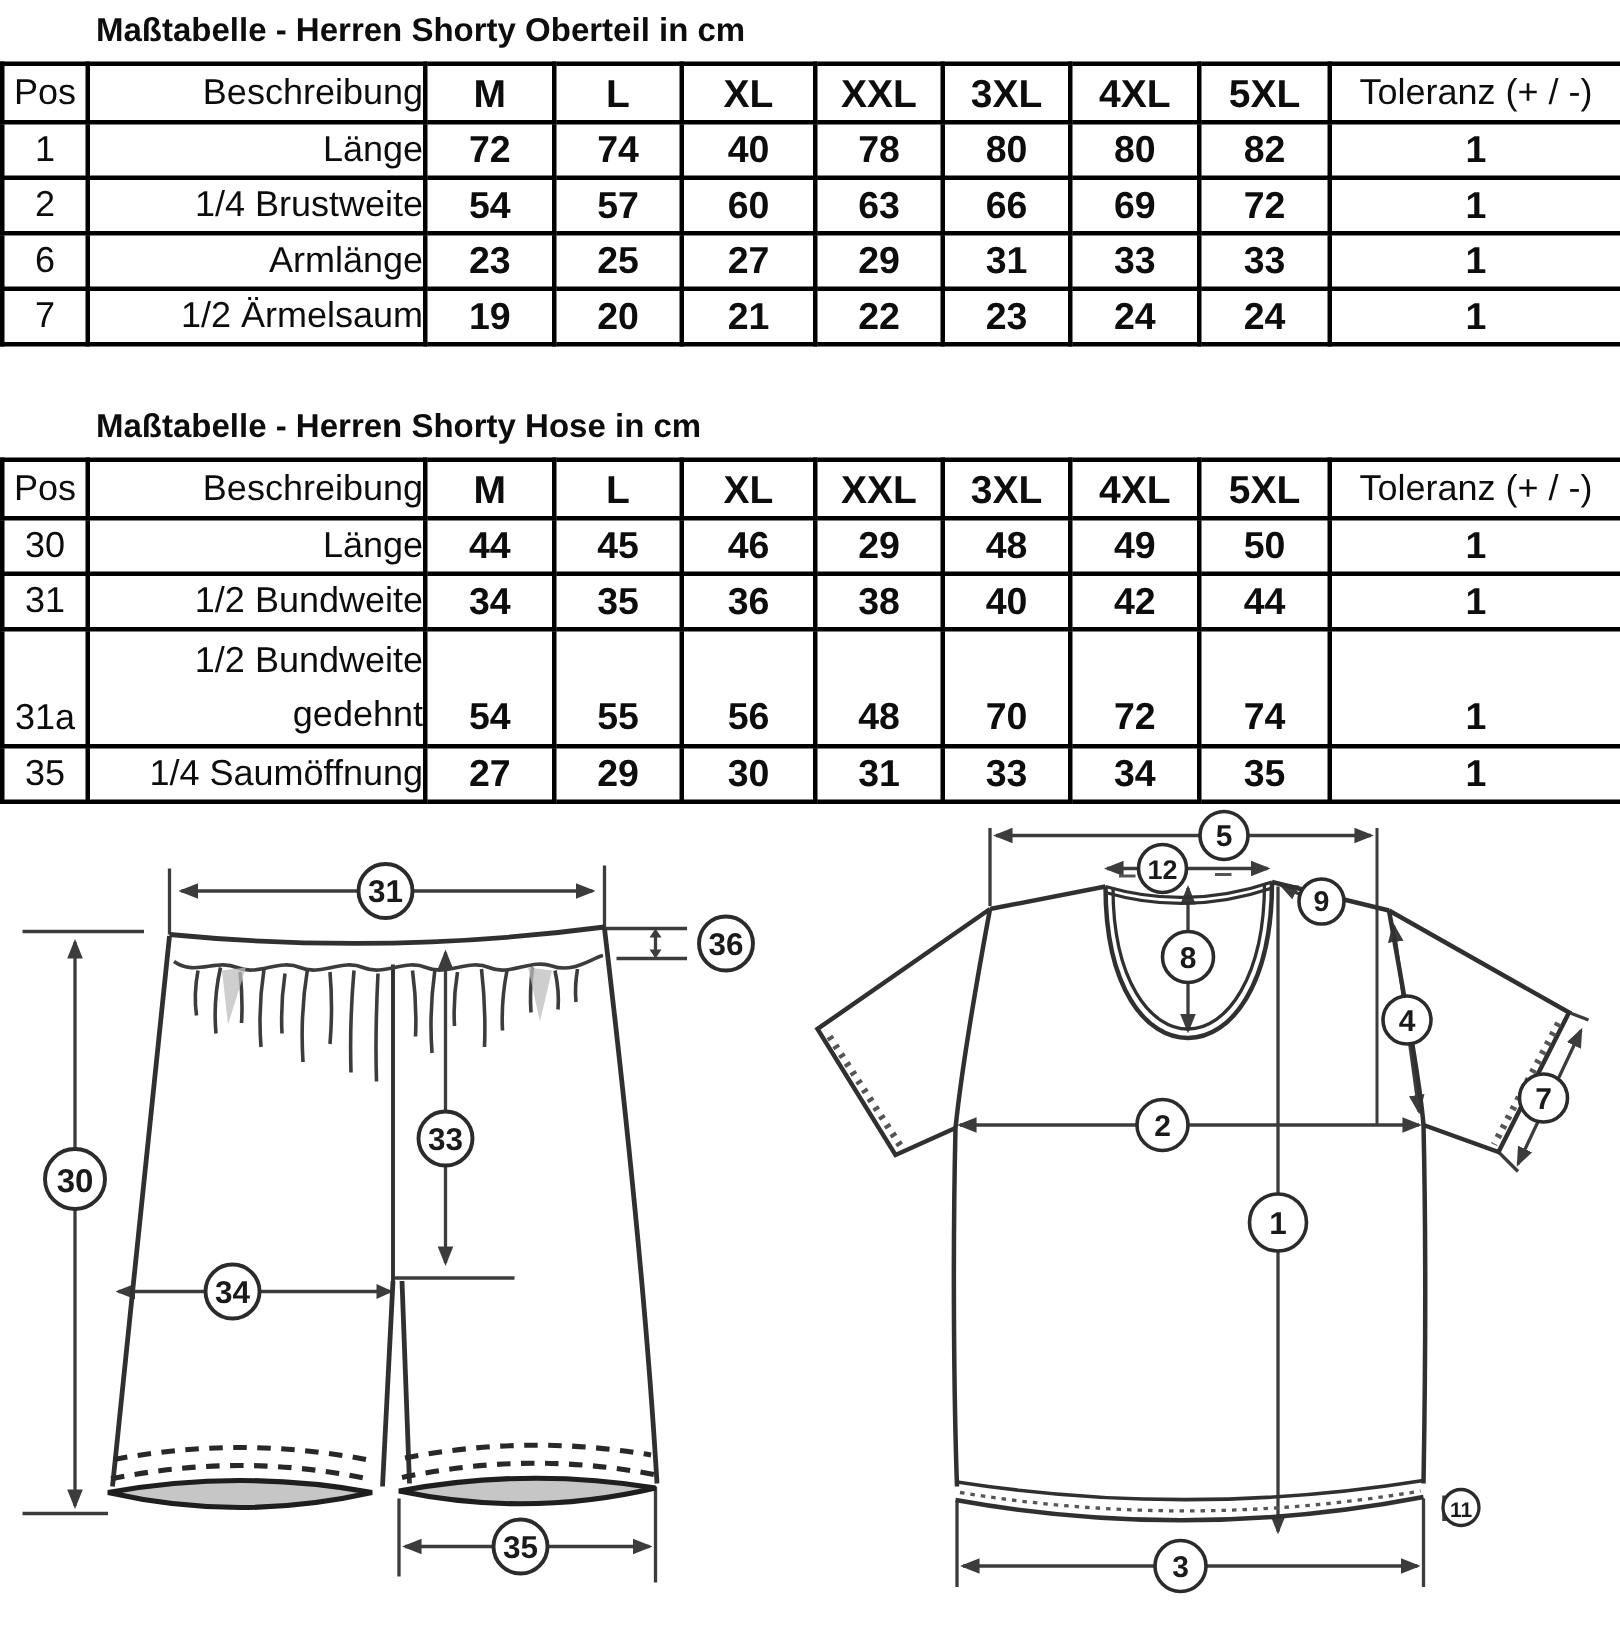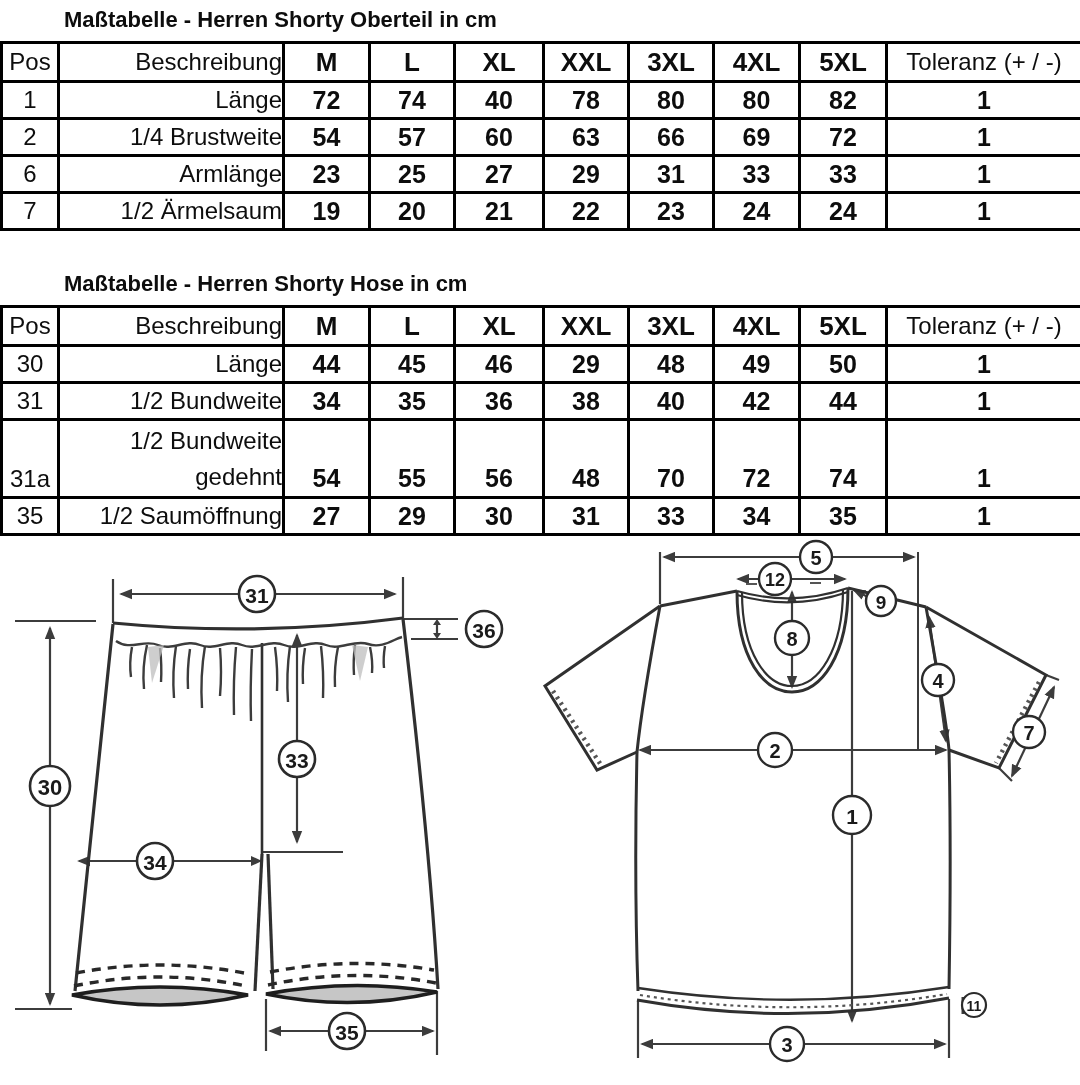--- a/index.html
+++ b/index.html
@@ -169,21 +169,21 @@
     <td class="val">55</td>
     <td class="val">56</td>
     <td class="val">48</td>
     <td class="val">70</td>
     <td class="val">72</td>
     <td class="val">74</td>
     <td class="val">1</td>
   </tr>
   <tr>
     <td>35</td>
-    <td class="desc">1/2 Saumöffnung</td>
+    <td class="desc">1/4 Saumöffnung</td>
     <td class="val">27</td>
     <td class="val">29</td>
     <td class="val">30</td>
     <td class="val">31</td>
     <td class="val">33</td>
     <td class="val">34</td>
     <td class="val">35</td>
     <td class="val">1</td>
   </tr>
 </tbody>

